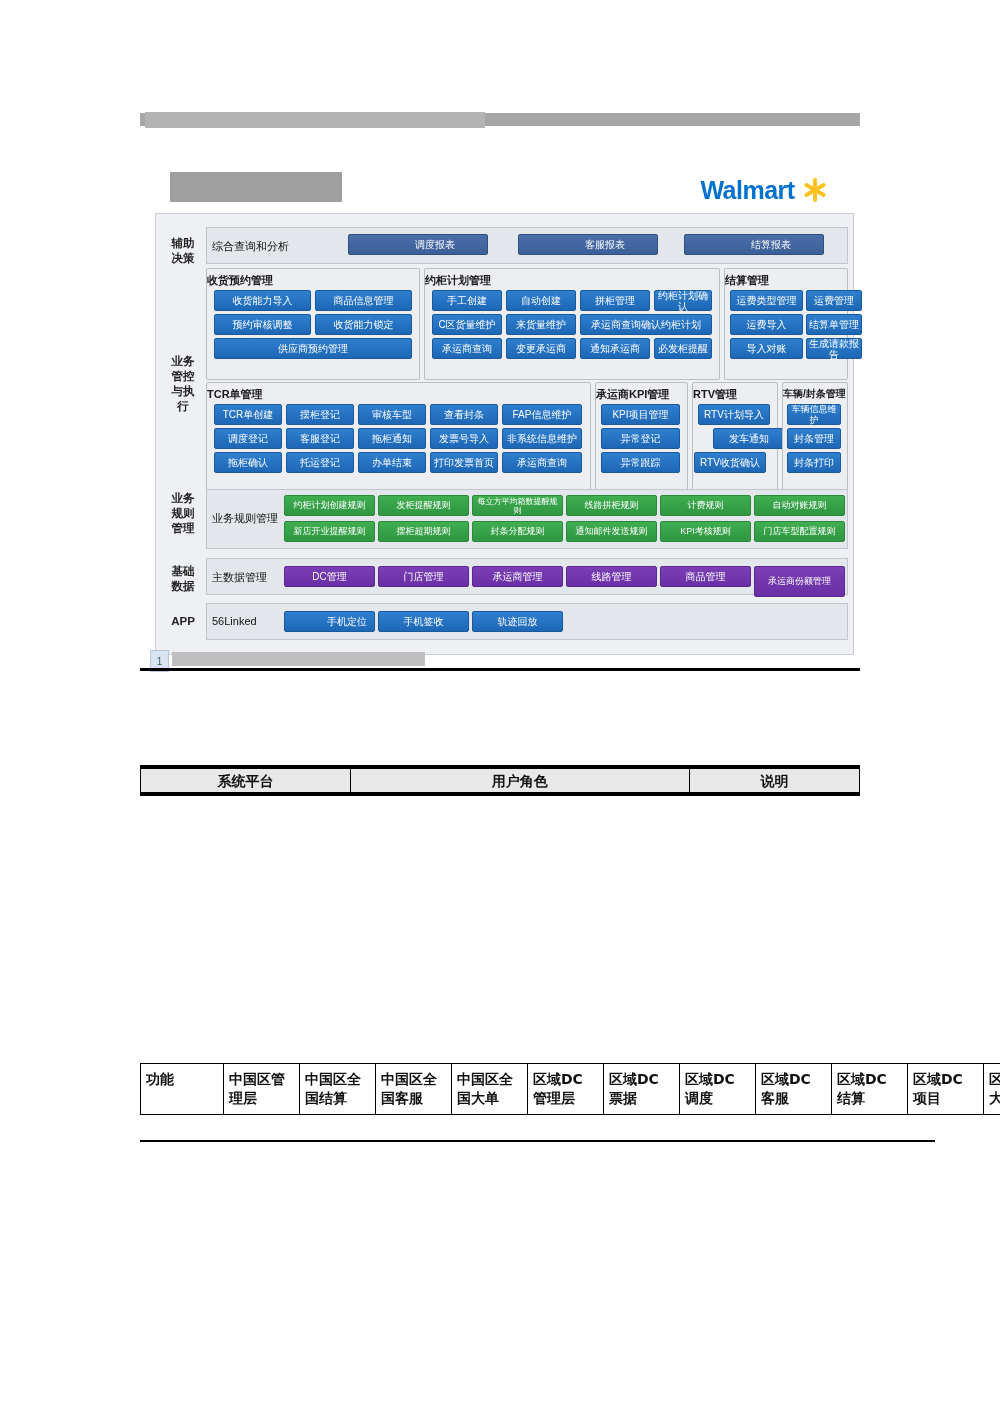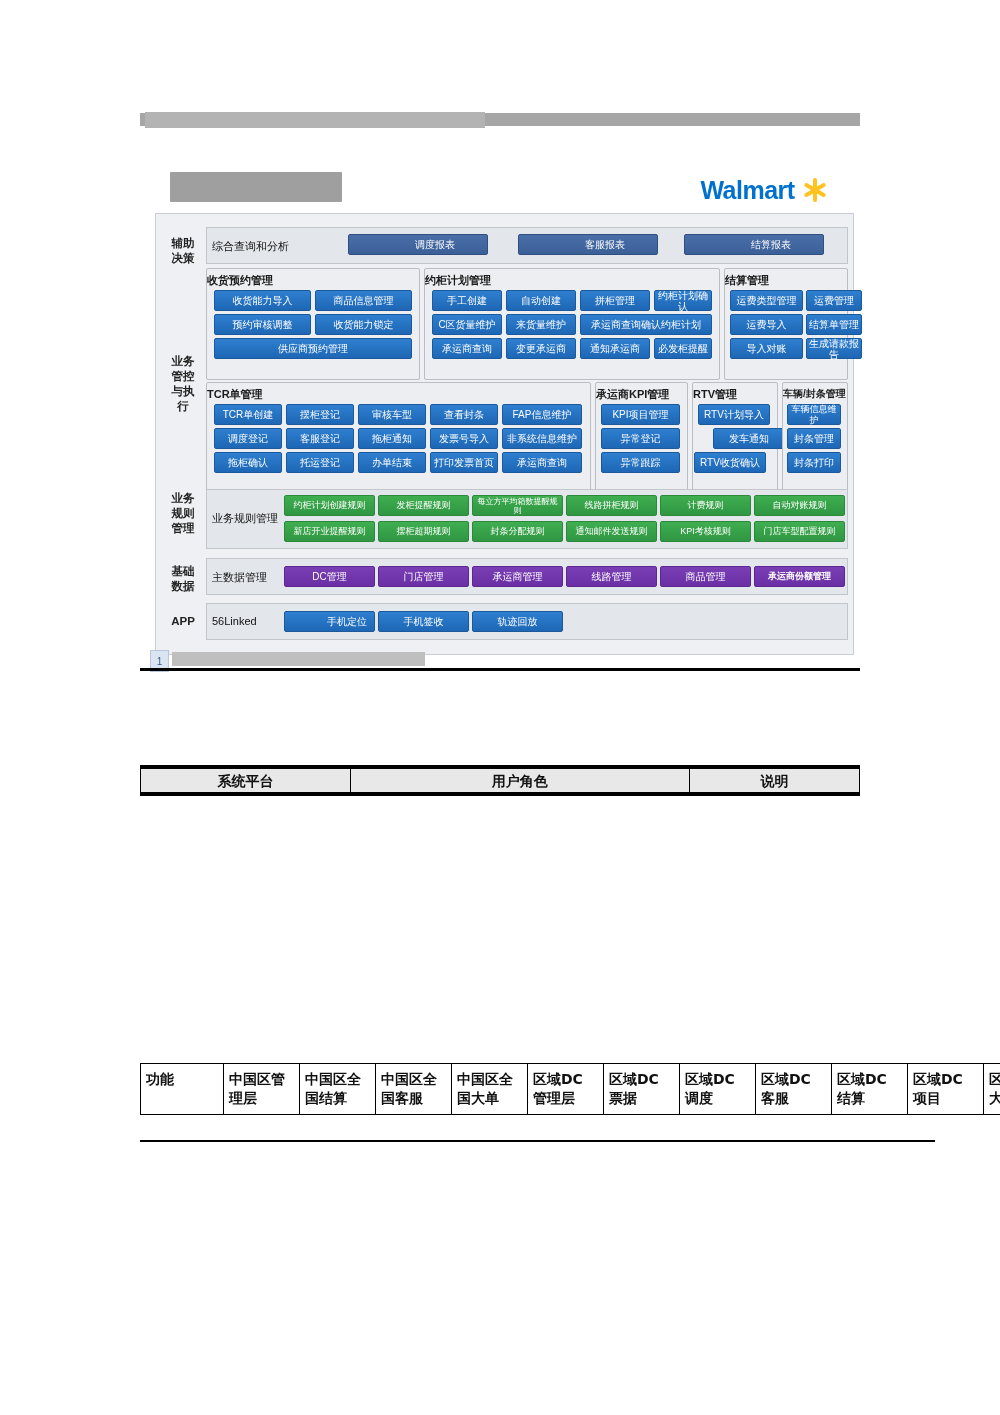--- a/index.html
+++ b/index.html
@@ -169,21 +169,21 @@
       <div class="btn b-green" style="left:504px;top:307px;width:91px;height:21px;font-size:9px;">KPI考核规则</div>
       <div class="btn b-green" style="left:598px;top:307px;width:91px;height:21px;font-size:9px;">门店车型配置规则</div>
 
       <div class="band" style="left:50px;top:344px;width:640px;height:35px;"></div>
       <div class="leftcap" style="left:56px;top:356px;">主数据管理</div>
       <div class="btn b-purple" style="left:128px;top:352px;width:91px;height:21px;">DC管理</div>
       <div class="btn b-purple" style="left:222px;top:352px;width:91px;height:21px;">门店管理</div>
       <div class="btn b-purple" style="left:316px;top:352px;width:91px;height:21px;">承运商管理</div>
       <div class="btn b-purple" style="left:410px;top:352px;width:91px;height:21px;">线路管理</div>
       <div class="btn b-purple" style="left:504px;top:352px;width:91px;height:21px;">商品管理</div>
-      <div class="btn b-purple" style="left:598px;top:352px;width:91px;height:21px;font-size:9px;font-weight:bold;">承运商份额管理</div>
+      <div class="btn b-purple" style="left:598px;top:352px;width:91px;height:31px;font-size:9px;">承运商份额管理</div>
 
       <div class="band" style="left:50px;top:389px;width:640px;height:35px;"></div>
       <div class="leftcap" style="left:56px;top:401px;">56Linked</div>
       <div class="btn b-cyan" style="left:128px;top:397px;width:91px;height:21px;padding-left:37px;">手机定位</div>
       <div class="btn b-cyan" style="left:222px;top:397px;width:91px;height:21px;">手机签收</div>
       <div class="btn b-cyan" style="left:316px;top:397px;width:91px;height:21px;">轨迹回放</div>
     </div>
 
     <div class="pg">1</div>
     <div class="footblur"></div>

